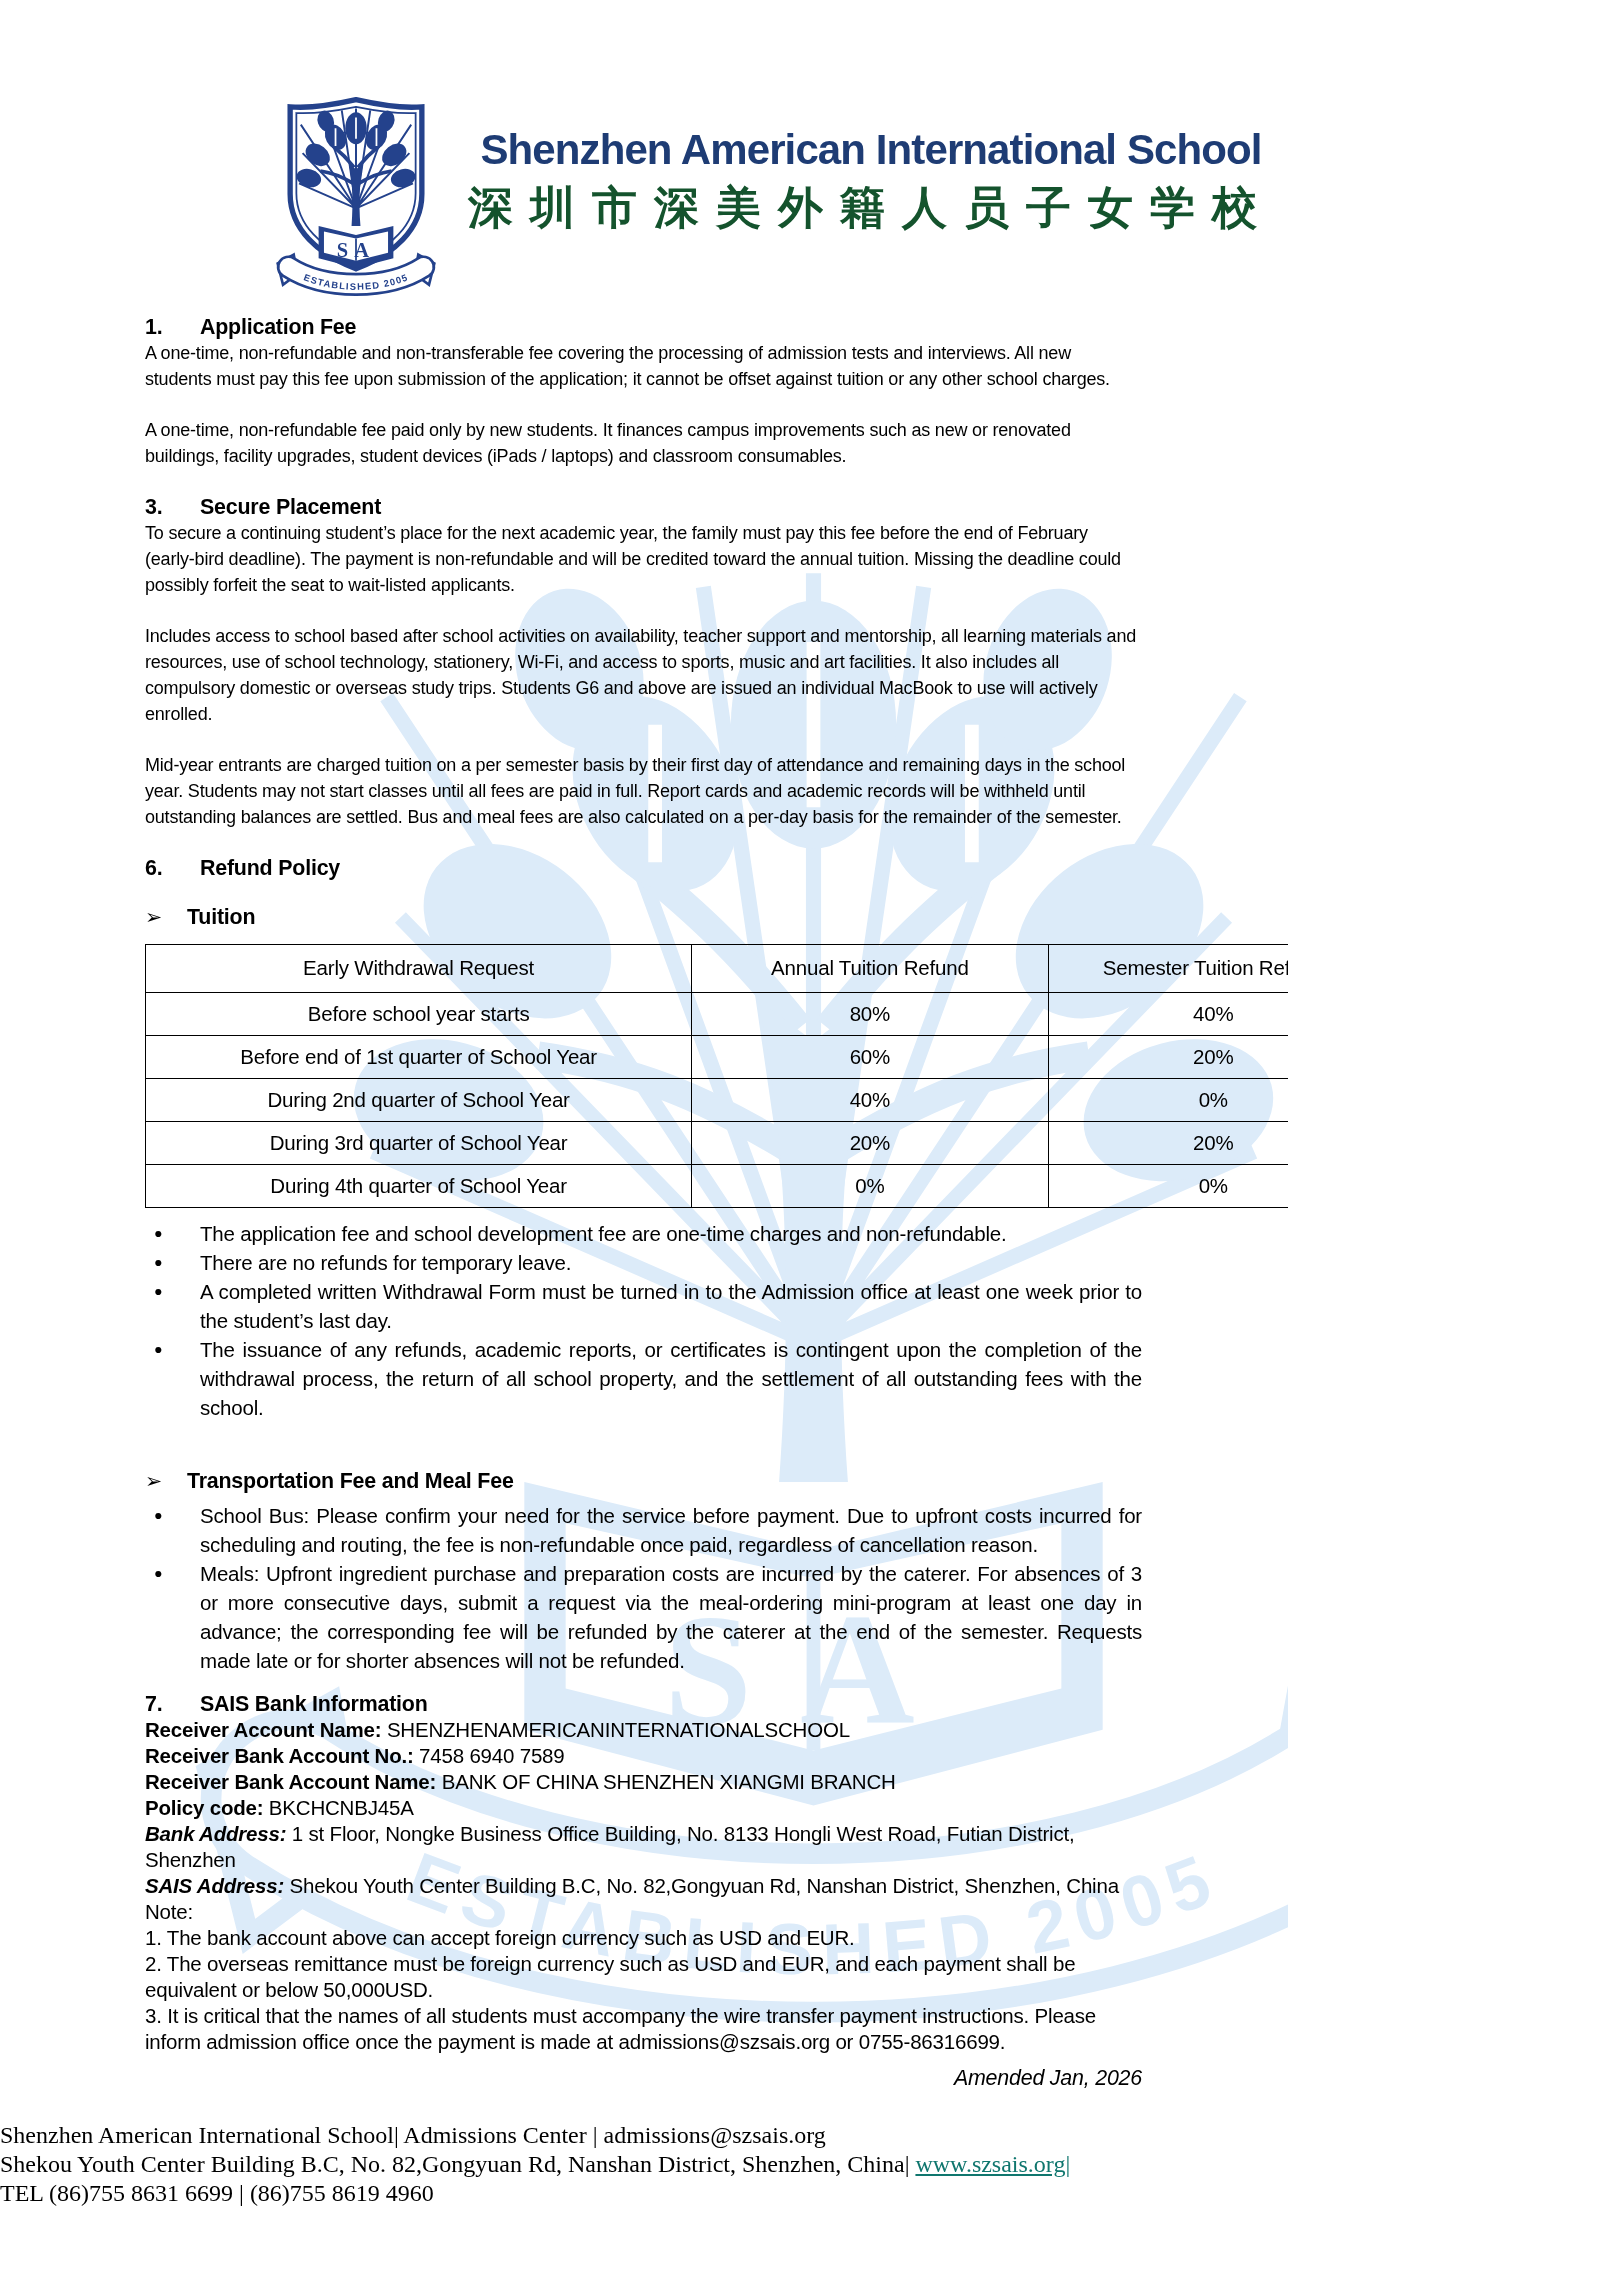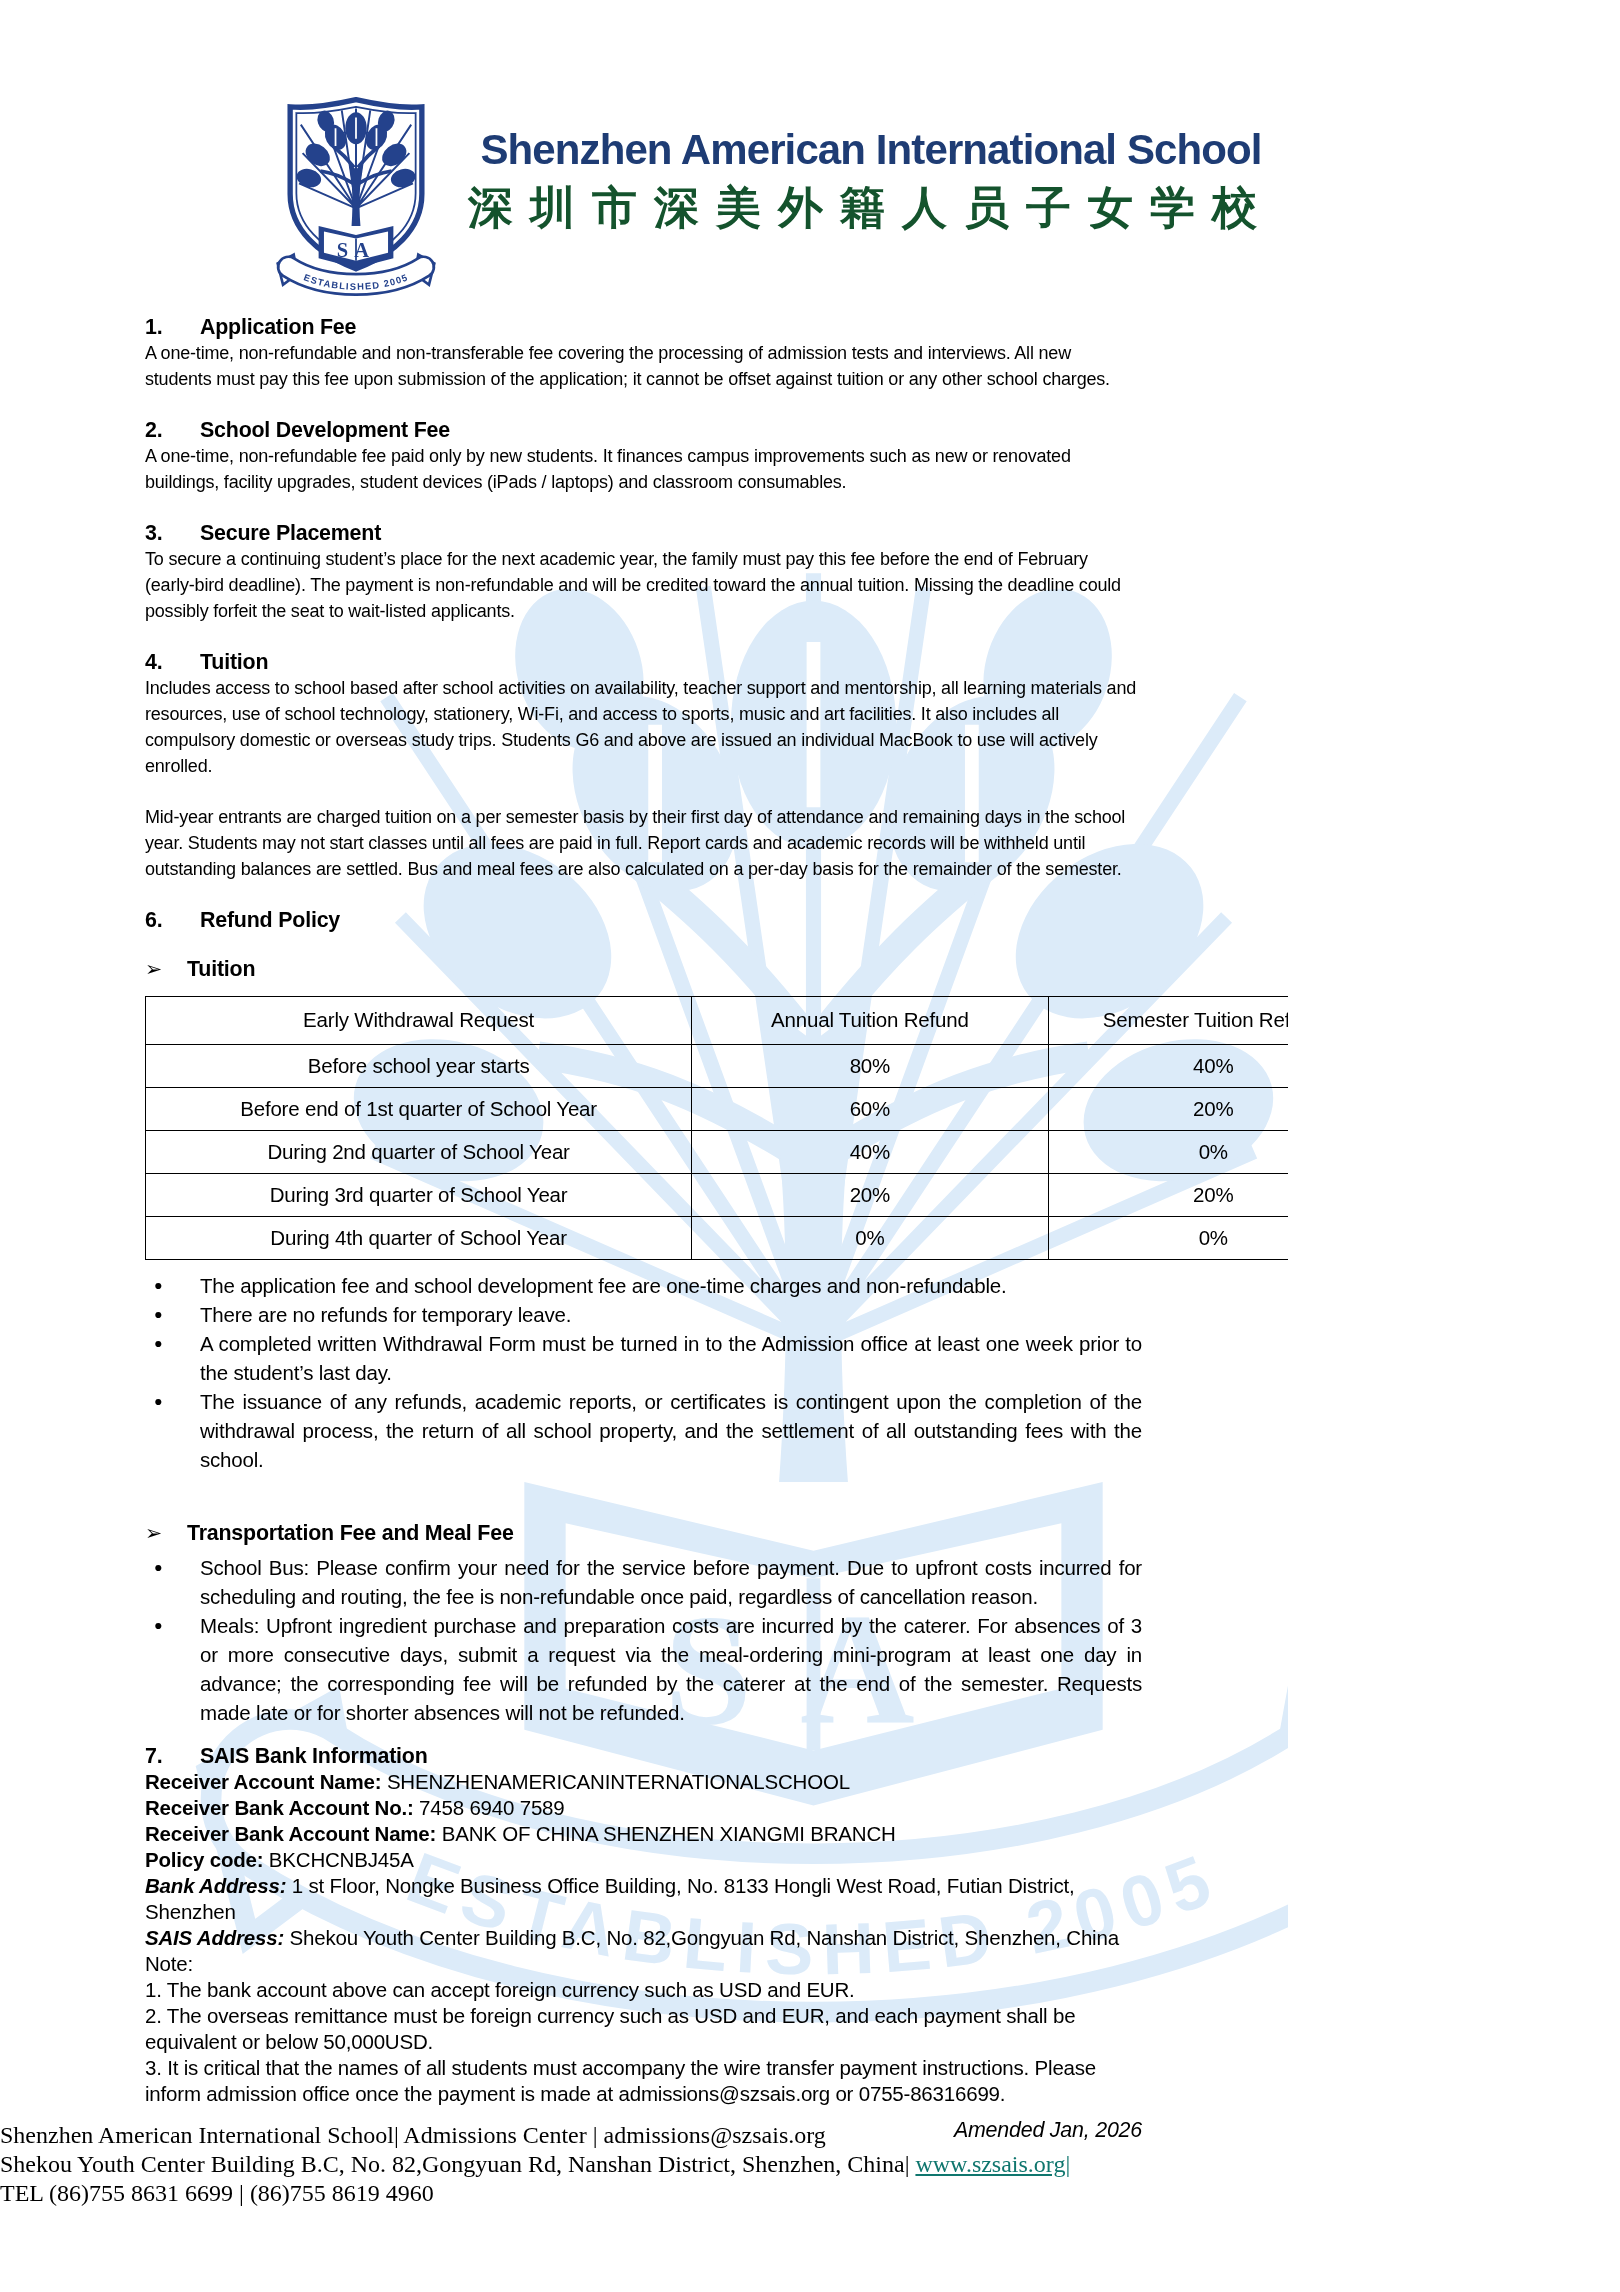--- a/index.html
+++ b/index.html
@@ -117,31 +117,29 @@
         <div class="title-zh">深圳市深美外籍人员子女学校</div>
       </div>
     </div>
 
     <div class="sec first">
       <div class="sec-head"><span class="sec-num">1.</span><span>Application Fee</span></div>
       <p class="sec-body">A one-time, non-refundable and non-transferable fee covering the processing of admission tests and interviews. All new students must pay this fee upon submission of the application; it cannot be offset against tuition or any other school charges.</p>
     </div>
 
     <div class="sec">
-      <div class="sec-head"><span class="sec-num">2.</span><span>School Development Fee</span></div>
       <p class="sec-body">A one-time, non-refundable fee paid only by new students. It finances campus improvements such as new or renovated buildings, facility upgrades, student devices (iPads / laptops) and classroom consumables.</p>
     </div>
 
     <div class="sec">
       <div class="sec-head"><span class="sec-num">3.</span><span>Secure Placement</span></div>
       <p class="sec-body">To secure a continuing student’s place for the next academic year, the family must pay this fee before the end of February (early-bird deadline). The payment is non-refundable and will be credited toward the annual tuition. Missing the deadline could possibly forfeit the seat to wait-listed applicants.</p>
     </div>
 
     <div class="sec">
-      <div class="sec-head"><span class="sec-num">4.</span><span>Tuition</span></div>
       <p class="sec-body">Includes access to school based after school activities on availability, teacher support and mentorship, all learning materials and resources, use of school technology, stationery, Wi-Fi, and access to sports, music and art facilities. It also includes all compulsory domestic or overseas study trips. Students G6 and above are issued an individual MacBook to use will actively enrolled.</p>
     </div>
 
     <div class="sec">
       <p class="sec-body">Mid-year entrants are charged tuition on a per semester basis by their first day of attendance and remaining days in the school year. Students may not start classes until all fees are paid in full. Report cards and academic records will be withheld until outstanding balances are settled. Bus and meal fees are also calculated on a per-day basis for the remainder of the semester.</p>
     </div>
 
     <div class="sec">
       <div class="sec-head"><span class="sec-num">6.</span><span>Refund Policy</span></div>
     </div>

